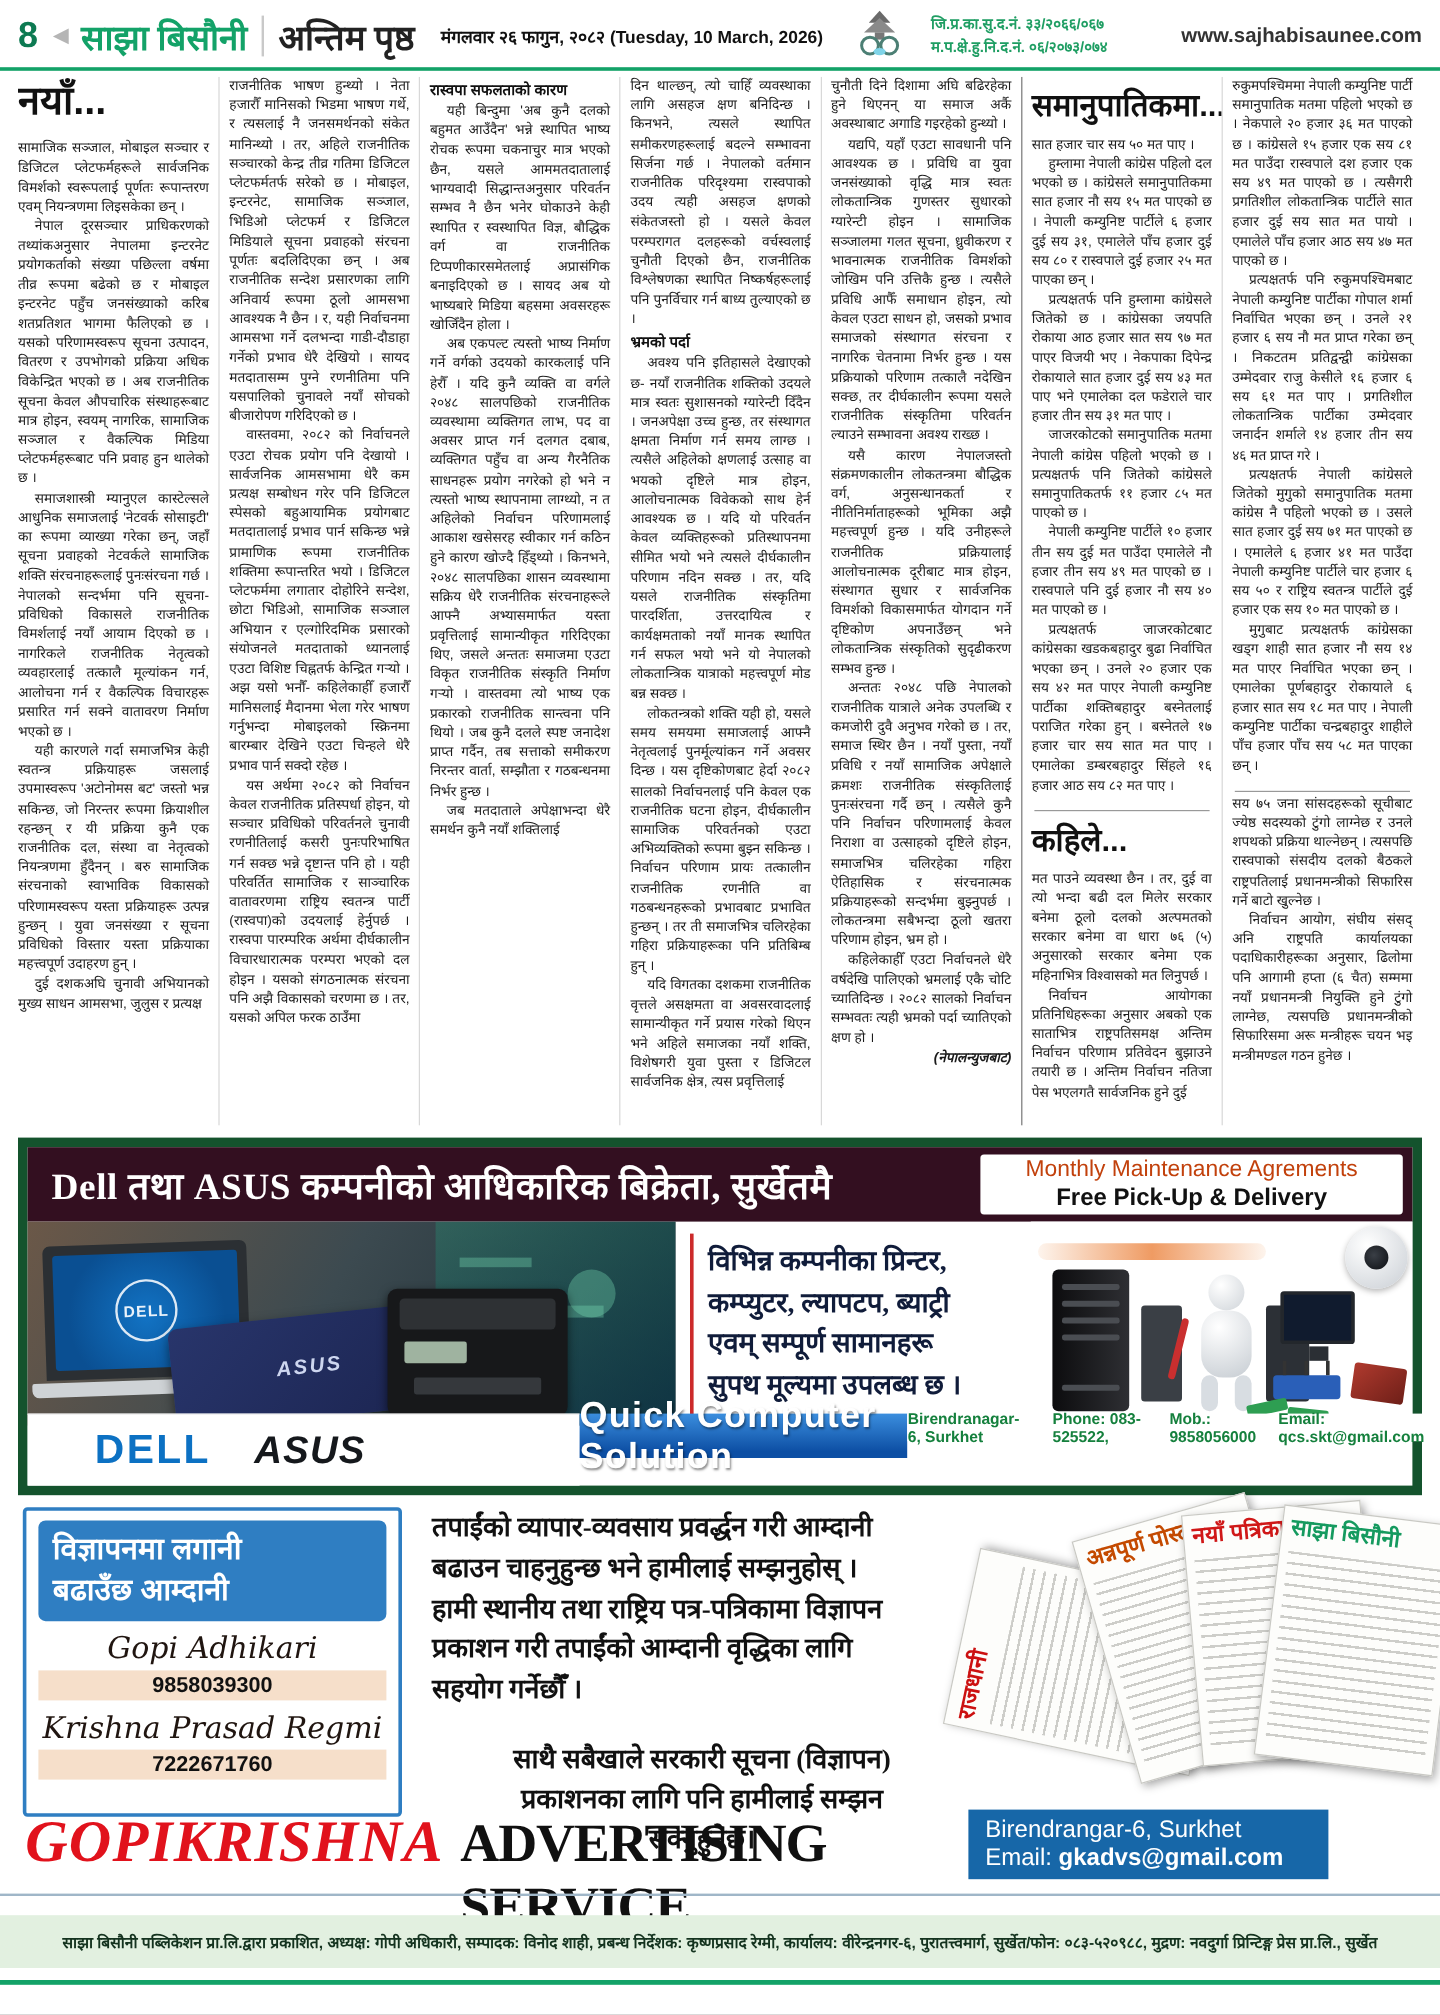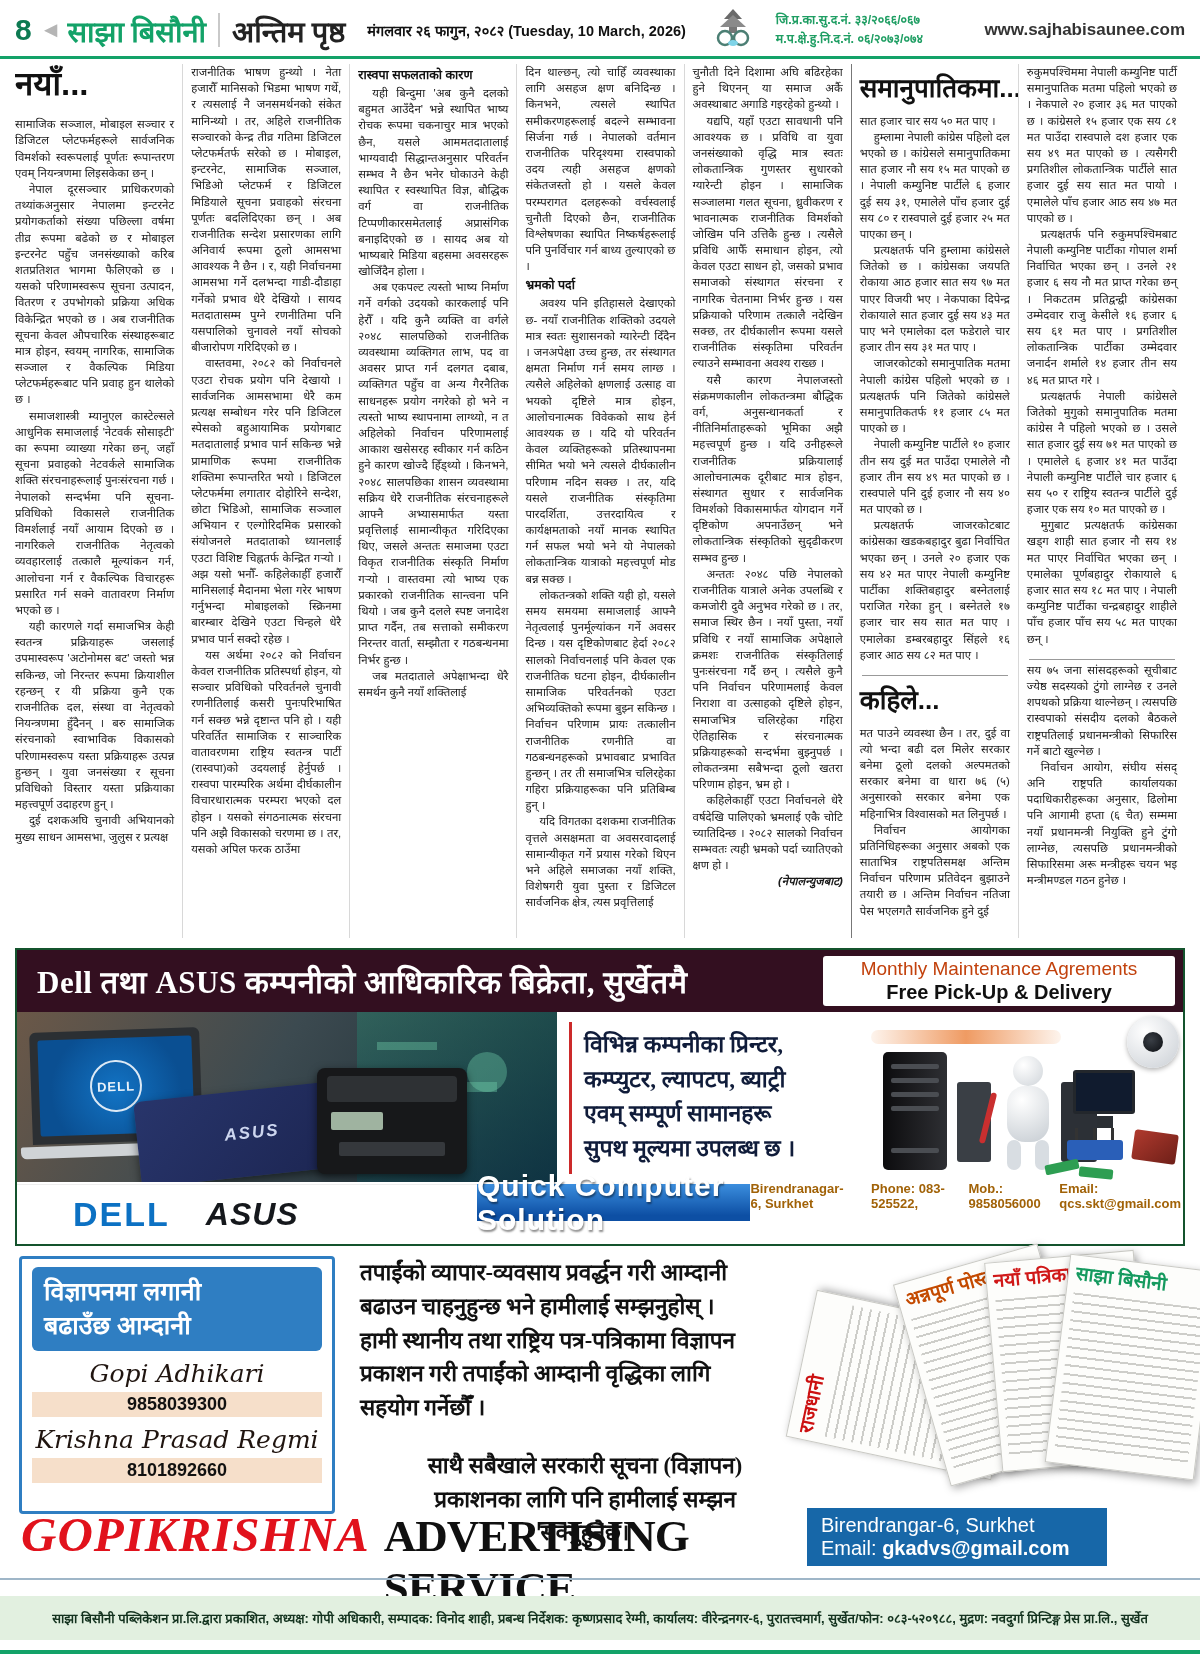--- a/index.html
+++ b/index.html
@@ -26,21 +26,21 @@
   .col.story-break { border-left:1.5px solid #777; }
   .col-h1 { font-size:33px; font-weight:800; color:#111; line-height:1.1; margin:2px 0 14px 0; }
   .col-h1.small { font-size:26px; margin:10px 0 10px 0; }
   .col-h2 { font-size:12.5px; font-weight:800; color:#111; margin:2px 0 2px 0; }
   .para { font-size:11.4px; line-height:1.42; text-align:justify; color:#1c1c1c; text-indent:14px; }
   .para.noindent { text-indent:0; }
   .byline { font-size:11.4px; font-weight:700; text-align:right; font-style:italic; }
   .story-rule { border-top:1px solid #999; margin:12px 2px 2px 2px; }
 
   
-  .ad1 { position:absolute; left:15px; top:948px; width:1170px; height:298px; border:2px solid #14532d; background:#fff; }
+  .ad1 { position:absolute; left:15px; top:948px; width:1170px; height:298px; border:8px solid #14532d; background:#fff; }
   .ad1-banner { position:relative; height:62px; background:#330f20; display:flex; align-items:center; }
   .ad1-banner-text { color:#fff; font-size:31px; font-weight:800; padding-left:20px; font-family:"Liberation Serif", serif; letter-spacing:.5px; }
   .ad1-maint { position:absolute; right:8px; top:6px; width:352px; height:50px; background:#fff; border-radius:3px; text-align:center; padding-top:3px; }
   .ad1-maint .l1 { font-size:19px; color:#c2410c; line-height:1.1; }
   .ad1-maint .l2 { font-size:20px; font-weight:800; color:#111; line-height:1.2; }
   .ad1-body { position:relative; height:170px; }
   .ad1-photo { position:absolute; left:0; top:0; width:540px; height:170px; background:linear-gradient(120deg,#6b5848 0%,#3c4a50 45%,#16262e 100%); overflow:hidden; }
   .lap1 { position:absolute; left:14px; top:18px; width:170px; height:112px; background:#2b2f33; border-radius:6px 6px 0 0; padding:8px; transform:rotate(-2deg); }
   .lap1-screen { width:100%; height:100%; background:radial-gradient(circle at 50% 55%, #1273c4 0%, #0a4f92 70%); border-radius:3px; position:relative; }
   .dell-circle { position:absolute; left:50%; top:50%; transform:translate(-50%,-50%); width:52px; height:52px; border:2px solid #dce9f5; border-radius:50%; color:#eaf2fa; font-size:13px; font-weight:800; display:flex; align-items:center; justify-content:center; letter-spacing:1px; }
@@ -73,21 +73,21 @@
   .router { position:absolute; right:60px; top:128px; width:56px; height:20px; background:#2a5fb8; border-radius:3px; }
   .router i { position:absolute; top:-12px; width:3px; height:12px; background:#333; }
   .ram { position:absolute; width:34px; height:10px; background:#2e9e52; border-radius:2px; }
   .gpu { position:absolute; right:6px; top:120px; width:44px; height:30px; background:linear-gradient(135deg,#b03a2e,#6e1f18); border-radius:3px; transform:rotate(8deg); }
   .ad1-foot { position:absolute; left:0; bottom:0; width:1164px; height:60px; display:flex; }
   .logos { width:460px; background:#fff; display:flex; align-items:center; gap:36px; padding-left:56px; border-top:1px solid #eee; }
   .dell-logo { color:#0c71c3; font-size:34px; font-weight:800; letter-spacing:2px; }
   .asus-logo { color:#15181c; font-size:32px; font-weight:800; font-style:italic; letter-spacing:1px; }
   .qcs { flex:1; display:flex; flex-direction:row; }
   .qcs-title { height:37px; background:linear-gradient(180deg,#3b8ede 0%,#0d4fa4 85%); color:#fff; font-size:30px; font-weight:800; display:flex; align-items:center; justify-content:center; letter-spacing:1px; text-shadow:1px 2px 2px rgba(0,0,0,.45); }
-  .qcs-contact { height:23px; background:#fff; color:#a16207; font-size:13px; font-weight:700; display:flex; align-items:center; justify-content:center; gap:18px; }
+  .qcs-contact { height:23px; background:#fff; color:#15803d; font-size:13px; font-weight:700; display:flex; align-items:center; justify-content:center; gap:18px; }
 
   
   .ad2 { position:absolute; left:15px; top:1256px; width:1170px; height:312px; background:#fff; }
   .ad2-left { position:absolute; left:4px; top:0px; width:316px; height:258px; border:3px solid #2f7ec2; border-radius:4px; padding:8px 10px; }
   .ad2-left-head { background:#2f7ec2; border-radius:6px; padding:8px 12px; color:#fff; font-size:25px; font-weight:800; line-height:1.35; white-space:pre-line; }
   .ad2-name { font-family:"DejaVu Serif", serif; font-style:italic; font-size:25px; color:#201510; text-align:center; margin-top:8px; }
   .ad2-num { background:#f6dfca; text-align:center; font-size:18px; font-weight:700; color:#111; margin-top:4px; padding:2px 0; }
   .ad2-mid { position:absolute; left:345px; top:0; width:450px; }
   .ad2-mid-block { font-size:22.5px; font-weight:800; color:#111; line-height:1.5; white-space:pre-line; font-family:"Liberation Serif", serif; }
   .ad2-mid-block.b2 { margin-top:24px; text-align:center; }
@@ -286,21 +286,21 @@
     </div>
   </div>
 
   <div class="ad2">
     <div class="ad2-left">
       <div class="ad2-left-head">विज्ञापनमा लगानी
 बढाउँछ आम्दानी</div>
       <div class="ad2-name">Gopi Adhikari</div>
       <div class="ad2-num">9858039300</div>
       <div class="ad2-name">Krishna Prasad Regmi</div>
-      <div class="ad2-num">8101892660</div>
+      <div class="ad2-num">7222671760</div>
     </div>
     <div class="ad2-mid">
       <div class="ad2-mid-block">तपाईंको व्यापार-व्यवसाय प्रवर्द्धन गरी आम्दानी
 बढाउन चाहनुहुन्छ भने हामीलाई सम्झनुहोस् ।
 हामी स्थानीय तथा राष्ट्रिय पत्र-पत्रिकामा विज्ञापन
 प्रकाशन गरी तपाईंको आम्दानी वृद्धिका लागि
 सहयोग गर्नेछौँ ।</div>
       <div class="ad2-mid-block b2">साथै सबैखाले सरकारी सूचना (विज्ञापन)
 प्रकाशनका लागि पनि हामीलाई सम्झन
 सक्नुहुनेछ।</div>

